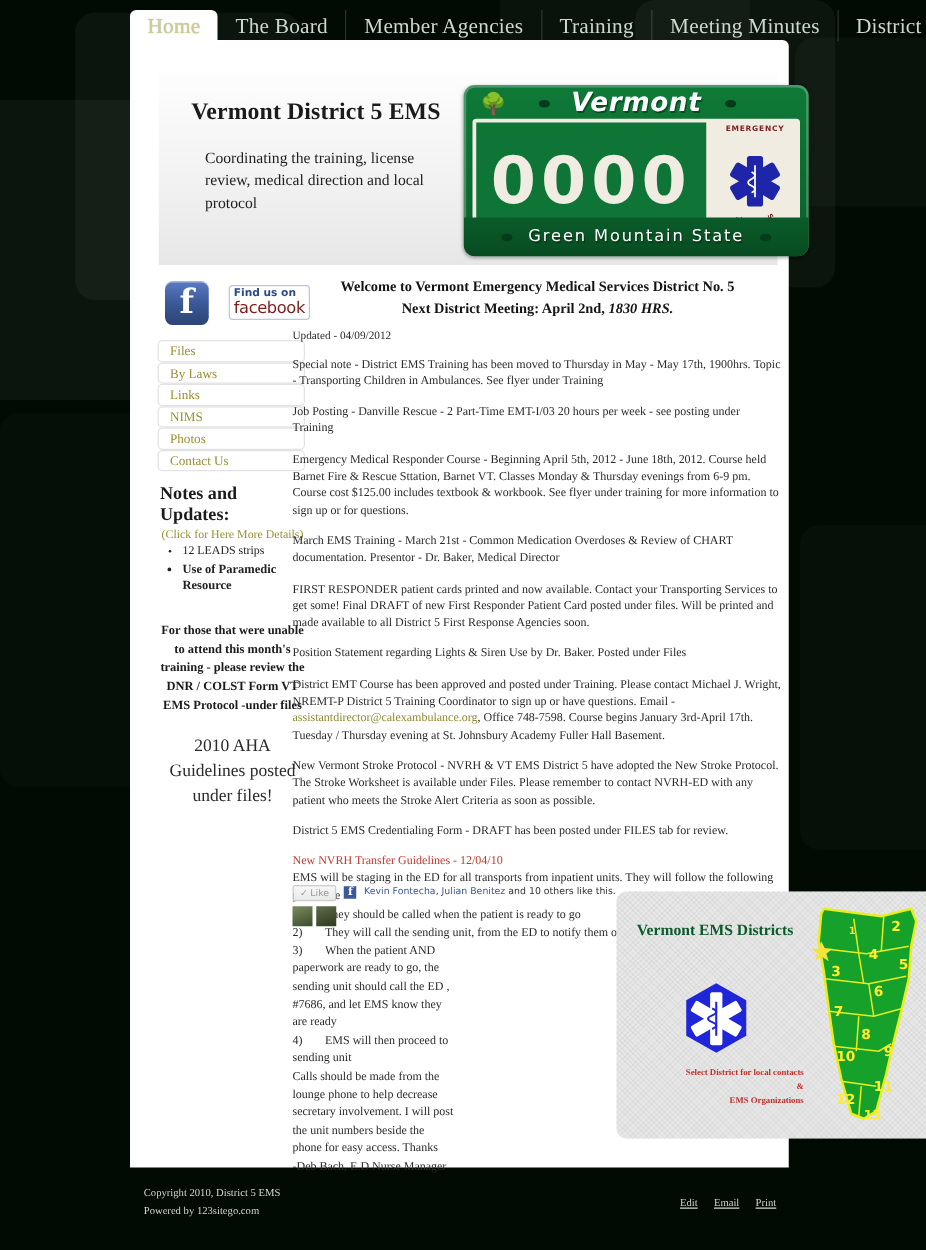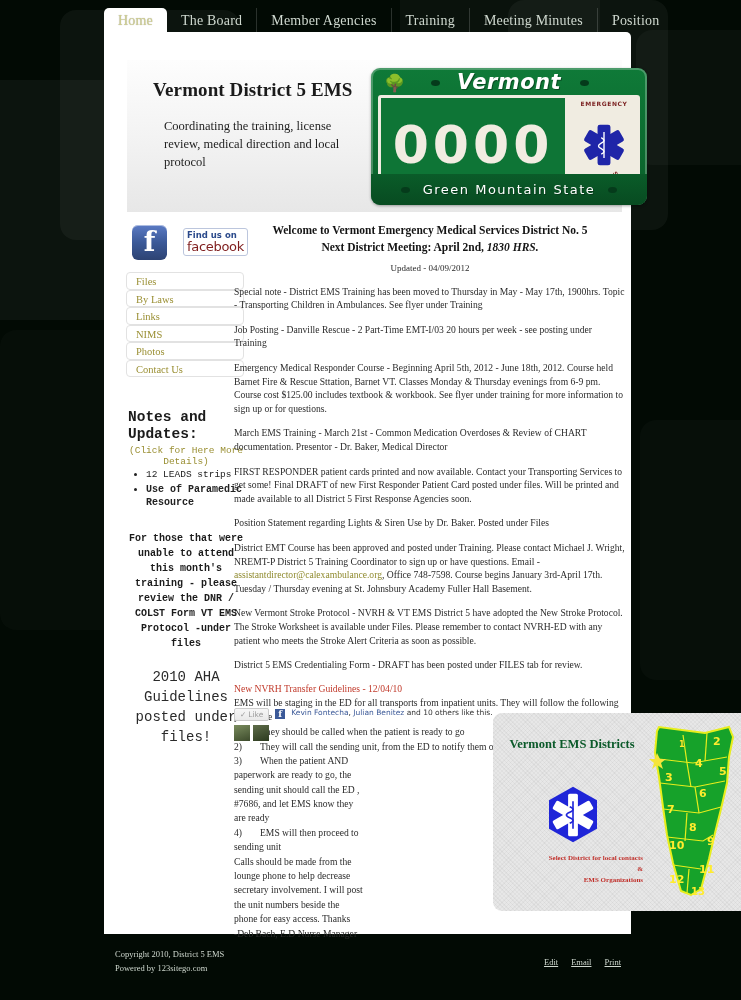--- a/index.html
+++ b/index.html
@@ -33,21 +33,21 @@
     left: 104px; top: 8px;
     height: 25px;
     display: flex;
     align-items: stretch;
     z-index: 5;
   }
   .tab {
     position: relative;
     display: flex; align-items: center;
     padding: 0 14px;
-    font-size: 14px;
+    font-size: 17px;
     color: #cfd8cf;
     letter-spacing: .2px;
     border-right: 1px solid rgba(255,255,255,0.16);
     cursor: pointer;
     white-space: nowrap;
   }
   .tab:last-child { border-right: none; }
   .tab.active {
     background: #ffffff;
     color: #d8d79a;
@@ -187,21 +187,21 @@
     height: 17.5px; line-height: 17px;
     padding-left: 9px;
     border: 1px solid #e2e2e2;
     border-radius: 4px;
     margin-bottom: 0;
     background: #fff;
     font-size: 10.5px;
     color: #9a8f33;
     cursor: pointer;
   }
-  #notes { margin-top: 32px; padding-left: 2px; font-family: Liberation Mono, monospace; }
+  #notes { margin-top: 10px; padding-left: 2px; }
   #notes-title {
     font-size: 14.5px; font-weight: bold; color: #1b1b1b;
     line-height: 1.18; margin: 0 0 2px 0;
   }
   #notes-sub {
     font-size: 9.5px; color: #9a8f33; text-align: center; margin: 0 0 2px 0;
     cursor: pointer;
   }
   #notes-list { margin: 0 0 0 10px; padding: 0 0 0 8px; font-size: 9.5px; color: #222; }
   #notes-list li { margin-bottom: 1px; line-height: 1.3; }
@@ -219,21 +219,21 @@
     position: absolute; left: 130px; top: 190px;
     width: 392px;
   }
   #welcome {
     text-align: center;
     font-size: 11.5px; font-weight: bold; color: #141414;
     line-height: 1.5; margin: 0;
   }
   #welcome .hrs { font-style: italic; }
   #updated {
-    font-size: 9px; color: #2a2a2a; margin: 6px 0 12px 0; text-align: center;
+    font-size: 9px; color: #2a2a2a; margin: 6px 0 12px 0;
   }
   .para {
     font-size: 9.6px; color: #2b2b2b; line-height: 1.42;
     margin: 0 0 11px 0; text-align: left;
   }
   .email-link { color: #8f8a2e; text-decoration: none; cursor: pointer; }
   #nvrh-title {
     font-size: 9.6px; color: #c13a2b; margin: 0 0 2px 0; font-weight: normal;
   }
   .numline { font-size: 9.6px; color: #2b2b2b; line-height: 1.5; margin: 0; }
@@ -347,21 +347,21 @@
     <div class="tab">
         <span>Member Agencies</span>
       </div>
     <div class="tab">
         <span>Training</span>
       </div>
     <div class="tab">
         <span>Meeting Minutes</span>
       </div>
     <div class="tab">
-        <span>Position</span>
+        <span>District</span>
       </div>
   </div>
 
   <div id="card">
 
     <div id="banner">
       <div id="banner-text">
         <h1 id="site-title">Vermont District 5 EMS</h1>
         <p id="site-tagline">Coordinating the training, license review, medical direction and local protocol</p>
       </div>

